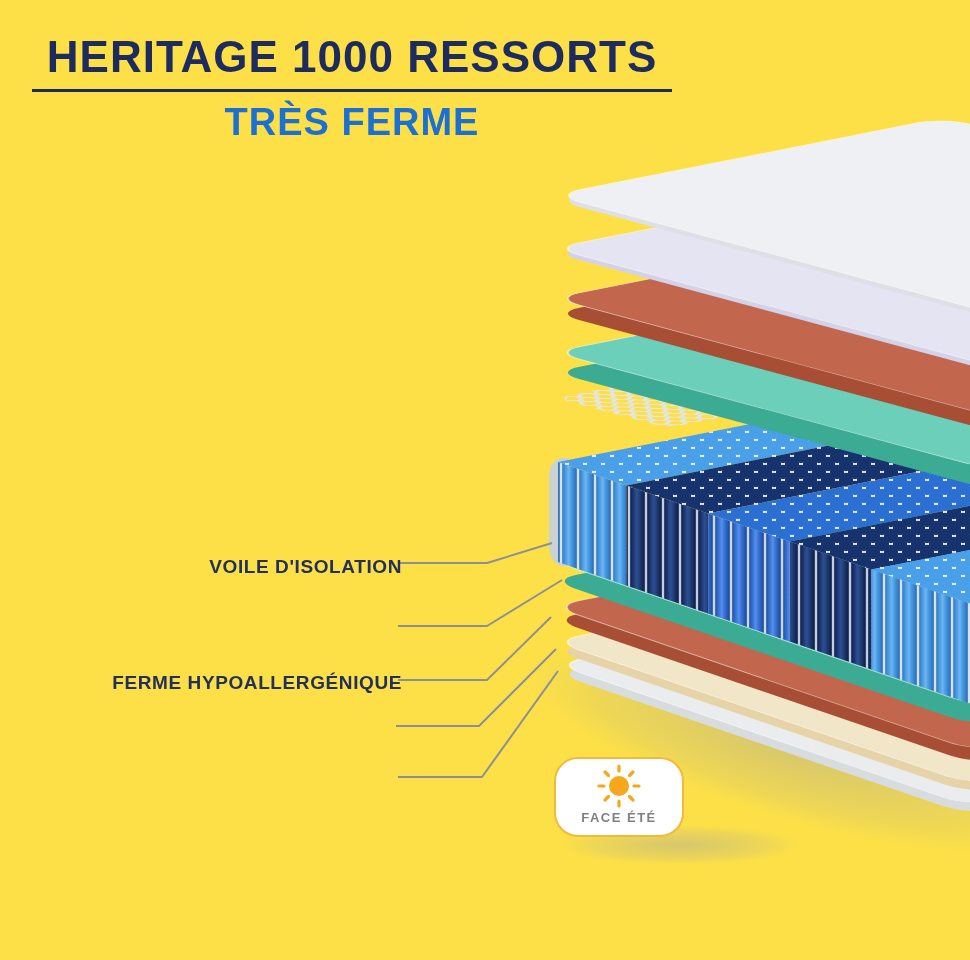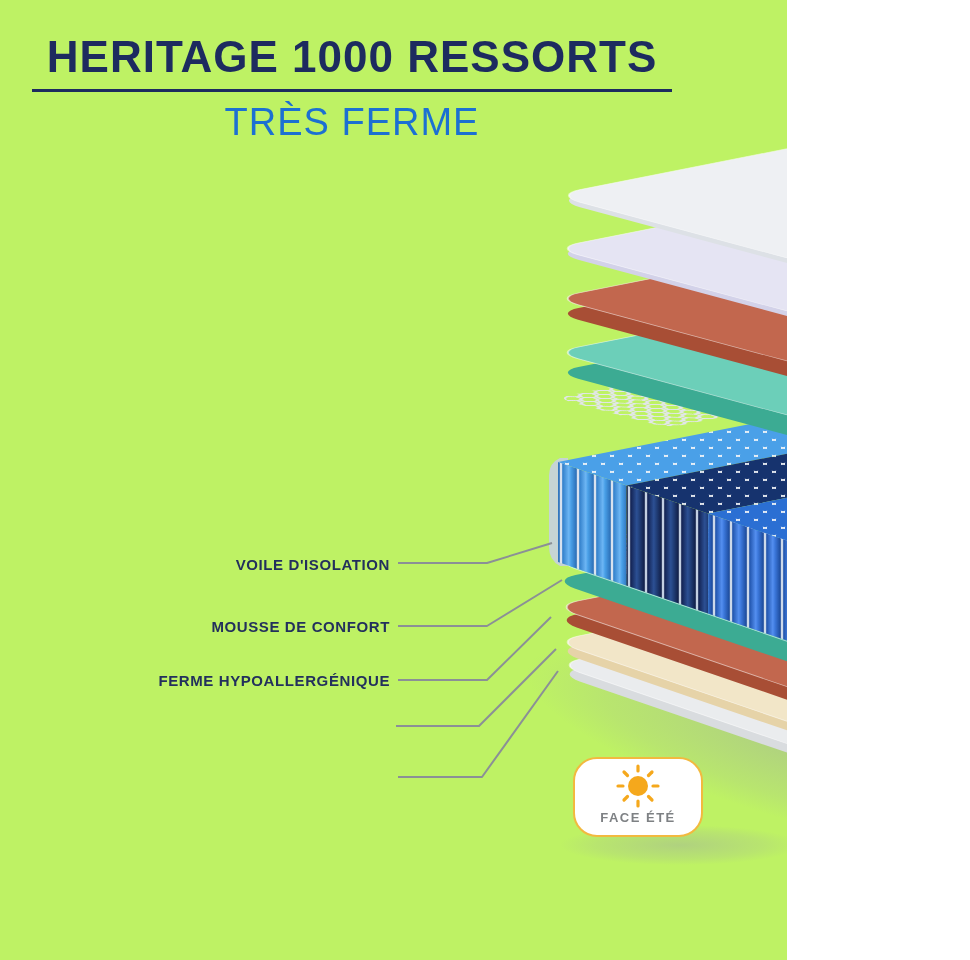--- a/index.html
+++ b/index.html
@@ -1,50 +1,50 @@
 <!DOCTYPE html>
 <html style="--title-color: #1d2b5f; --subtitle-color: #1c70d2; --label-text: #23305c; --leader-line: #8b9096; --badge-border: #f2b93f; --badge-text: #7e8184; --sun: #f5a81c; --coutil-top: #eef0f3; --coutil-side: #dde1e6; --coton-top: #e5e4f3; --coton-side: #d3d2e9; --fibres-top: #c2674e; --fibres-side: #a84e35; --mousse-top: #6ccfb9; --mousse-side: #3cab93; --coton2-top: #f2e6c8; --coton2-side: #e6d3a8; --coutil2-top: #eaecee; --coutil2-side: #d9dcdf; --spring-light: #4aa0e8; --spring-mid: #2b6fd3; --spring-dark: #16336e; --mesh: #e2e6ea;"><head>
 <meta charset="utf-8">
 <style>
   html,body{margin:0;padding:0;background:#fff;}
-  .stage{position:relative;width:787px;height:960px;background:#bef264;overflow:hidden;
+  .stage{position:relative;width:970px;height:960px;background:#fde047;overflow:hidden;
          font-family:"Liberation Sans",sans-serif;}
 
   
   .header{position:absolute;left:28px;top:32px;width:648px;text-align:center;}
   .title{margin:0;font-size:44px;font-weight:800;letter-spacing:1px;
          color:var(--title-color,#1d2b5f);white-space:nowrap;}
   .title-underline{width:640px;height:3px;margin:7px auto 0;
          background:var(--title-color,#1d2b5f);}
-  .subtitle{margin:9px 0 0;font-size:38px;font-weight:400;letter-spacing:1px;
+  .subtitle{margin:9px 0 0;font-size:38px;font-weight:700;letter-spacing:1px;
          color:var(--subtitle-color,#1c70d2);}
 
   
   .diagram{position:absolute;left:0;top:0;width:970px;height:960px;}
 
   .slab-top{stroke:rgba(255,255,255,.55);stroke-width:1.6px;}
   .coutil-top{fill:var(--coutil-top,#eef0f3);}   .coutil-side{fill:var(--coutil-side,#dde1e6);}
   .coton-top{fill:var(--coton-top,#e5e4f3);}     .coton-side{fill:var(--coton-side,#d3d2e9);}
   .fibres-top{fill:var(--fibres-top,#c2674e);}   .fibres-side{fill:var(--fibres-side,#a84e35);}
   .mousse-top{fill:var(--mousse-top,#6ccfb9);}   .mousse-side{fill:var(--mousse-side,#3cab93);}
   .cream-top{fill:var(--coton2-top,#f2e6c8);}    .cream-side{fill:var(--coton2-side,#e6d3a8);}
   .gray2-top{fill:var(--coutil2-top,#eaecee);}   .gray2-side{fill:var(--coutil2-side,#d9dcdf);}
   .fill-spring-light{fill:var(--spring-light,#4aa0e8);}
   .fill-spring-mid{fill:var(--spring-mid,#2b6fd3);}
   .fill-spring-dark{fill:var(--spring-dark,#16336e);}
   .stroke-mesh{stroke:var(--mesh,#e2e6ea);}
   .leader{fill:none;stroke:var(--leader-line,#8b9096);stroke-width:2px;stroke-linejoin:round;}
 
   
   .layer-label{position:absolute;left:0;width:390px;text-align:right;
-        font-size:15px;font-weight:bold;letter-spacing:.6px;
-        color:var(--label-text,#23305c);white-space:nowrap;}
-
-  
-  .badge{position:absolute;left:573px;top:757px;width:130px;height:80px;
+        font-size:19px;font-weight:bold;letter-spacing:.6px;
+        color:var(--label-text,#23305c);white-space:nowrap;padding-left:12px;}
+
+  
+  .badge{position:absolute;left:554px;top:757px;width:130px;height:80px;
         box-sizing:border-box;border:2.5px solid var(--badge-border,#f2b93f);
         border-radius:24px;background:#fff;text-align:center;}
   .badge .sun{display:block;margin:5px auto 0;}
   .badge .badge-label{display:block;margin-top:2px;font-size:13px;font-weight:bold;
         letter-spacing:1.5px;color:var(--badge-text,#7e8184);}
   .sun-fill{fill:var(--sun,#f5a81c);}
   .sun-stroke{stroke:var(--sun,#f5a81c);}
 </style>
 </head>
 <body>
@@ -201,21 +201,20 @@
     <g>
       <polyline class="leader" points="398,563 487,563 552,543"></polyline>
       <polyline class="leader" points="398,626 487,626 562,580"></polyline>
       <polyline class="leader" points="398,680 487,680 551,617"></polyline>
       <polyline class="leader" points="396,726 479,726 556,649"></polyline>
       <polyline class="leader" points="398,777 482,777 558,671"></polyline>
     </g>
   </svg>
 
   <div class="layer-label" style="top:556px">VOILE D'ISOLATION</div>
-  <div class="layer-label" style="top:618px">MOUSSE DE CONFORT</div>
   <div class="layer-label" style="top:672px">FERME HYPOALLERGÉNIQUE</div>
 
   <div class="badge">
     <svg class="sun" width="44" height="44" viewBox="0 0 44 44">
       <circle cx="22" cy="22" r="10" class="sun-fill"></circle>
       <g class="sun-stroke" stroke-width="3.2" stroke-linecap="round">
         <line x1="22" y1="2" x2="22" y2="7"></line>
         <line x1="22" y1="37" x2="22" y2="42"></line>
         <line x1="2" y1="22" x2="7" y2="22"></line>
         <line x1="37" y1="22" x2="42" y2="22"></line>

